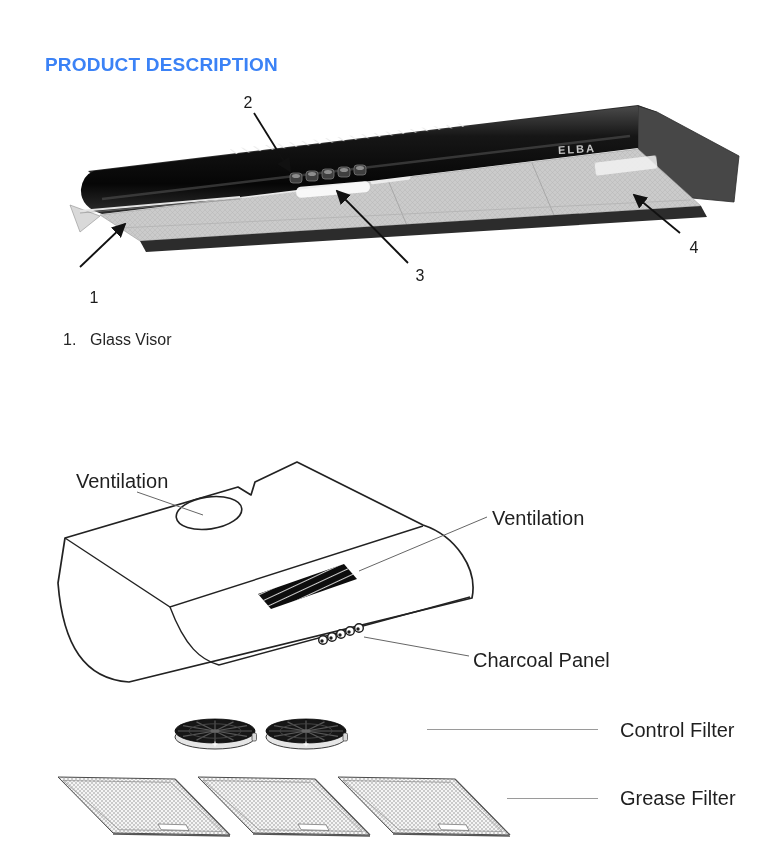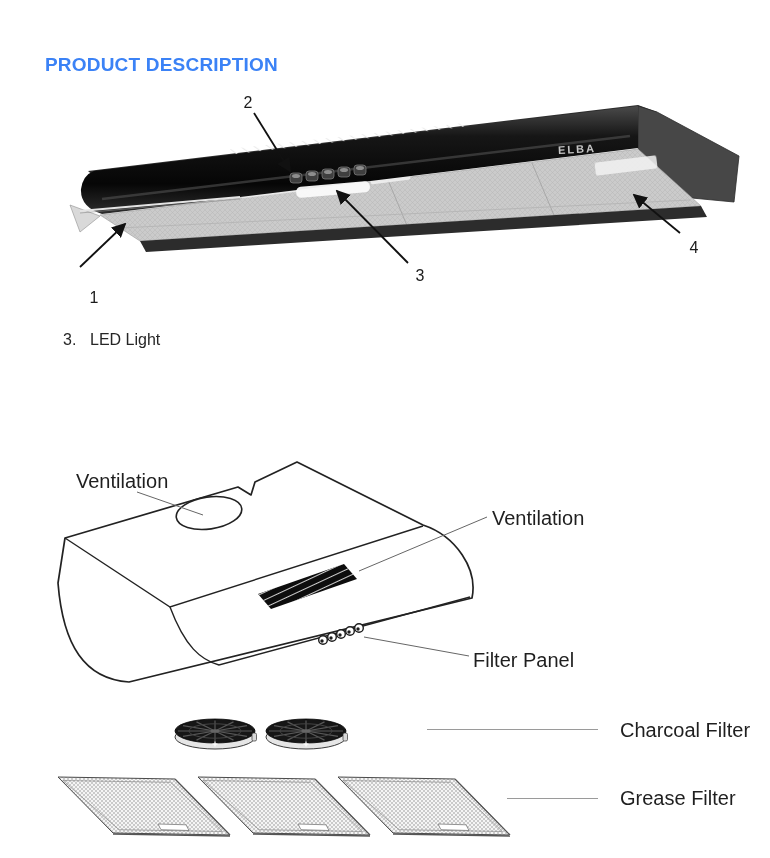--- a/index.html
+++ b/index.html
@@ -115,21 +115,21 @@
     <g font-size="16" fill="#1b1b1b" text-anchor="middle">
       <text x="54" y="218">1</text>
       <text x="208" y="23">2</text>
       <text x="380" y="196">3</text>
       <text x="654" y="168">4</text>
     </g>
   </svg>
 
   <div class="parts">
     <div class="part-row">
-      <span class="part-num">3.</span><span>LED Light</span>
+      <span class="part-num">1.</span><span>Glass Visor</span>
     </div>
   </div>
 
   <svg class="diagram-svg" width="660" height="248" viewBox="0 0 660 248">
     <defs>
       <pattern id="vstripe" width="7" height="7" patternUnits="userSpaceOnUse" patternTransform="rotate(65)">
         <line x1="0" y1="0" x2="0" y2="7" stroke="#ffffff" stroke-width="1.6"></line>
       </pattern>
     </defs>
 
@@ -164,21 +164,21 @@
 
     <g stroke="#666" stroke-width="1">
       <line x1="82" y1="42" x2="148" y2="65"></line>
       <line x1="304" y1="121" x2="432" y2="67"></line>
       <line x1="309" y1="187" x2="414" y2="206"></line>
     </g>
   </svg>
 
   <div class="diagram-label lbl-vent-top">Ventilation</div>
   <div class="diagram-label lbl-vent-right">Ventilation</div>
-  <div class="diagram-label lbl-control">Filter Panel</div>
+  <div class="diagram-label lbl-control">Charcoal Panel</div>
 
   <svg class="charcoal-svg" width="200" height="60" viewBox="0 0 200 60">
     <defs>
       <g id="cdisc">
         <ellipse cx="50" cy="31" rx="40" ry="12" fill="#e6e6e6" stroke="#3a3a3a" stroke-width="1"></ellipse>
         <ellipse cx="50" cy="25" rx="40" ry="12" fill="#161616" stroke="#000" stroke-width="0.8"></ellipse>
         <g stroke="#585858" stroke-width="1.2">
           <line x1="50" y1="25" x2="87" y2="25"></line>
           <line x1="50" y1="25" x2="82" y2="30.3"></line>
           <line x1="50" y1="25" x2="68.5" y2="34.1"></line>
@@ -198,21 +198,21 @@
           <line x1="50" y1="35.5" x2="50" y2="40.5"></line>
           <line x1="47.5" y1="38" x2="52.5" y2="38"></line>
         </g>
         <rect x="87" y="27" width="4.5" height="8" rx="1.5" fill="#d9d9d9" stroke="#333" stroke-width="0.7"></rect>
       </g>
     </defs>
     <use href="#cdisc" x="0" y="0"></use>
     <use href="#cdisc" x="91" y="0"></use>
   </svg>
   <div class="leader leader-charcoal"></div>
-  <div class="diagram-label lbl-charcoal">Charcoal Filter</div>
+  <div class="diagram-label lbl-charcoal">Control Filter</div>
 
   <svg class="grease-svg" width="700" height="80" viewBox="0 0 700 80">
     <defs>
       <pattern id="gm" width="4" height="4" patternUnits="userSpaceOnUse">
         <rect width="4" height="4" fill="#f5f5f5"></rect>
         <path d="M0,0 L4,4 M4,0 L0,4" stroke="#9f9f9f" stroke-width="0.5"></path>
       </pattern>
       <g id="gpanel">
         <polygon points="0,0 117,2 172,58 55,56" fill="url(#gm)" stroke="#4a4a4a" stroke-width="1" stroke-linejoin="round"></polygon>
         <polygon points="5,3.5 112.5,5.3 164.5,54.5 61,52.7" fill="none" stroke="#8b8b8b" stroke-width="0.7"></polygon>

